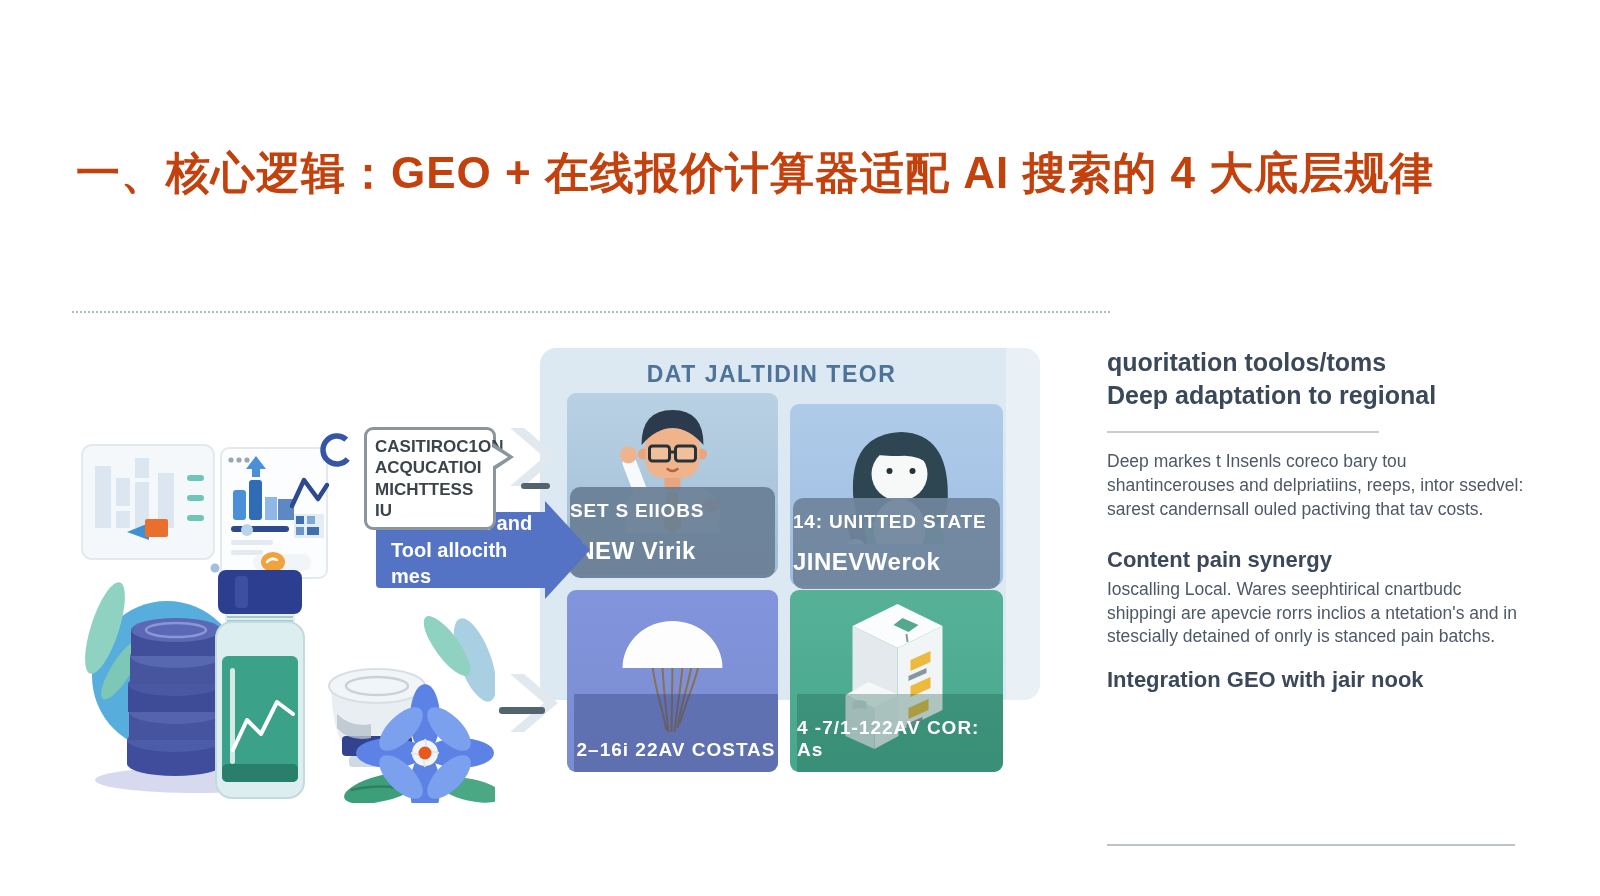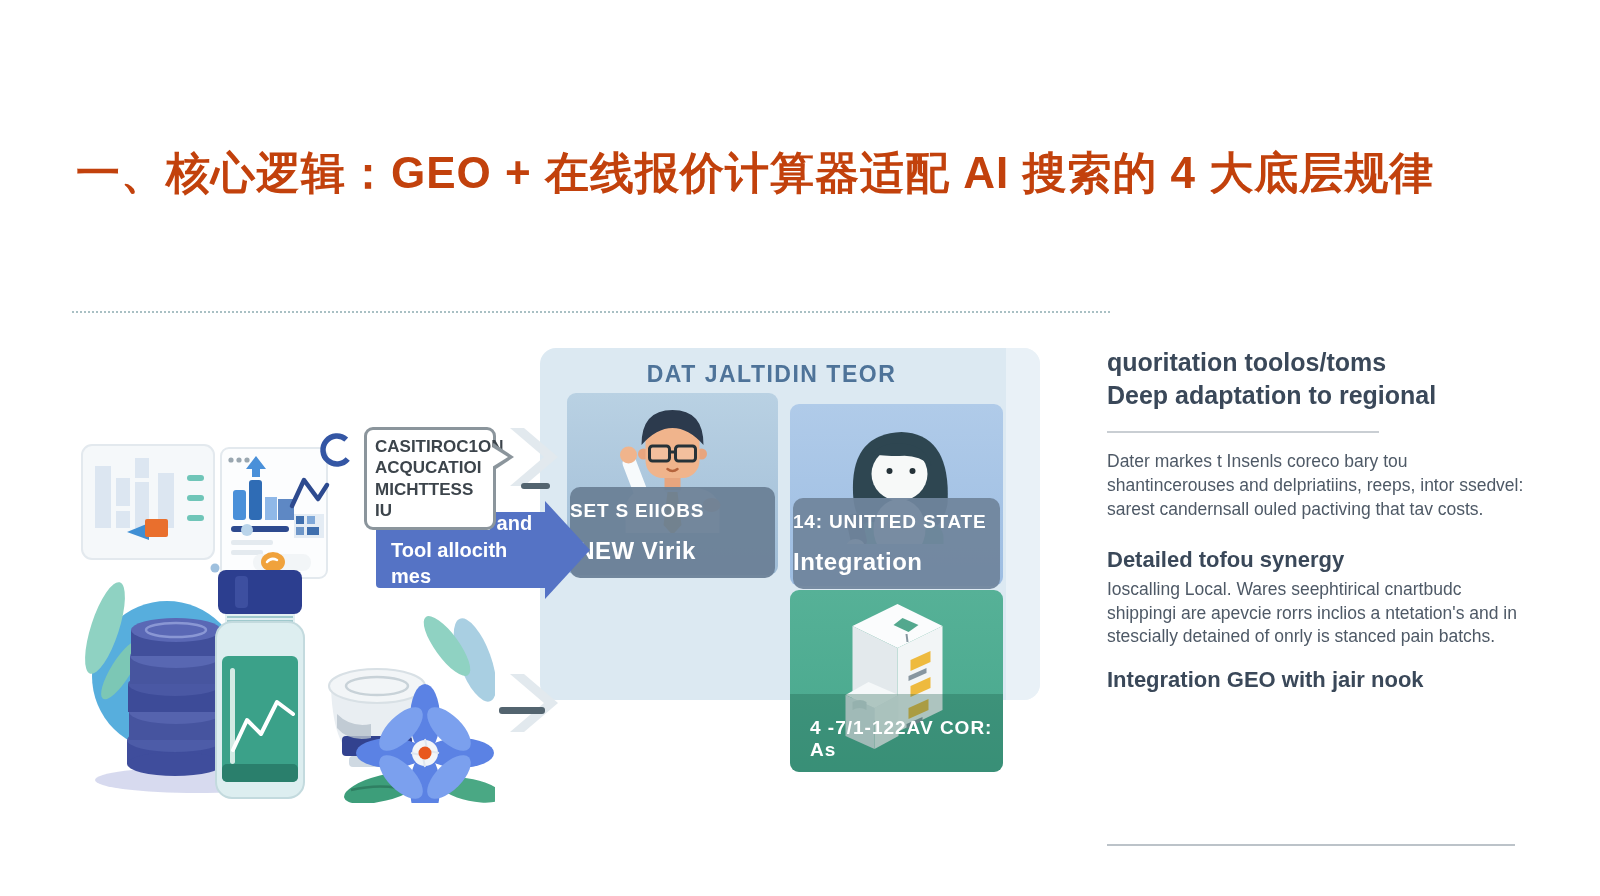--- a/index.html
+++ b/index.html
@@ -133,26 +133,25 @@
     display: flex; flex-direction: column; align-items: flex-start; justify-content: center;
     gap: 15px; color: #ffffff; font-weight: bold; text-align: center;
     z-index: 2;
   }
   .quad-tl .quad-label-box { background: rgba(106,128,150,0.94); }
   .quad-tr .quad-label-box { background: rgba(112,133,156,0.94); }
   .quad-label-line1 { font-size: 19px; letter-spacing: 0.8px; }
   .quad-label-line2 { font-size: 24px; letter-spacing: 0.5px; }
 
   .quad-band {
-    position: absolute; left: 0; right: 0; bottom: 0; height: 78px;
+    position: absolute; left: 7px; right: 0; bottom: 0; height: 78px;
     display: flex; align-items: flex-end; justify-content: center;
     padding-bottom: 11px;
     color: #ffffff; font-weight: bold; font-size: 19px; letter-spacing: 1px;
     z-index: 2;
-    padding-left: 20px;
   }
   .quad-bl .quad-band { background: rgba(58,72,132,0.42); }
   .quad-br .quad-band { background: rgba(28,92,76,0.32); }
 
   
   .right-col {
     position: absolute;
     left: 1107px; top: 346px;
     width: 418px;
     color: #4e5966;
@@ -359,24 +358,40 @@
       <path d="M80,50 Q94,35 120,41 Q136,46 140,62 Q126,50 108,52 Q91,52 80,50 Z" fill="#2e4651"></path>
       <circle cx="98" cy="67" r="3" fill="#253238"></circle>
       <circle cx="121" cy="67" r="3" fill="#253238"></circle>
       <rect x="64" y="118" width="88" height="42" rx="16" fill="#4da583"></rect>
       <ellipse cx="108" cy="125" rx="26" ry="30" fill="#f7f9f8"></ellipse>
       <rect x="57" y="110" width="16" height="33" rx="5" fill="#3a4750" transform="rotate(-12 65 126)"></rect>
       <ellipse cx="64" cy="142" rx="9" ry="7" fill="#f7f9f8"></ellipse>
     </svg>
     <div class="quad-label-box">
       <div class="quad-label-line1">14: UNITTED STATE</div>
-      <div class="quad-label-line2">Integration</div>
+      <div class="quad-label-line2">JINEVWerok</div>
     </div>
   </div>
 
+  <div class="quad quad-bl">
+    <svg class="quad-figure" width="211" height="182" viewBox="0 0 211 182">
+      <g stroke="#8a6f52" stroke-width="2" fill="none">
+        <path d="M85,76 C88,100 93,112 99,140"></path>
+        <path d="M95,76 C96,100 98,114 101,142"></path>
+        <path d="M105,76 L104,142"></path>
+        <path d="M115,76 C113,100 110,114 107,142"></path>
+        <path d="M124,76 C120,98 114,112 110,138"></path>
+        <path d="M131,76 C127,94 119,110 112,134"></path>
+      </g>
+      <path d="M55,78 A50,47 0 0 1 155,78 Z" fill="#fdfdfd"></path>
+    </svg>
+    <div class="quad-band">
+      <span>2–16i 22AV COSTAS</span>
+    </div>
+  </div>
 
   <div class="quad quad-br">
     <svg class="quad-figure" width="213" height="182" viewBox="0 0 213 182">
       <polygon points="107,14 152,36 107,58 62,36" fill="#fbfcfd"></polygon>
       <polygon points="107,58 152,36 152,120 107,142" fill="#f2f5f6"></polygon>
       <polygon points="62,36 107,58 107,142 62,120" fill="#e3e9ec"></polygon>
       <polygon points="112,28 128,35 118,42 103,35" fill="#53a88e"></polygon>
       <line x1="116" y1="44" x2="117" y2="52" stroke="#8796a0" stroke-width="2"></line>
       <polygon points="120,70 140,61 140,72 120,81" fill="#eeba3e"></polygon>
       <polygon points="118,86 136,78 136,83 118,91" fill="#8796a0"></polygon>
@@ -393,21 +408,21 @@
     </div>
   </div>
 </div>
 
 <div class="right-col">
   <div class="rc-heading-lg">
     <div>quoritation toolos/toms</div>
     <div>Deep adaptation to regional</div>
   </div>
   <div class="rc-divider"></div>
-  <div class="rc-body">Dater markes t Insenls coreco bary tou shantincerouses and delpriatiins, reeps, intor ssedvel: sarest candernsall ouled pactiving that tav costs.</div>
-
-  <div class="rc-heading-sm rc-sec2">Detailed tofou synergy</div>
+  <div class="rc-body">Deep markes t Insenls coreco bary tou shantincerouses and delpriatiins, reeps, intor ssedvel: sarest candernsall ouled pactiving that tav costs.</div>
+
+  <div class="rc-heading-sm rc-sec2">Content pain synergy</div>
   <div class="rc-body">Ioscalling Local. Wares  seephtirical cnartbudc shippingi are apevcie rorrs inclios a ntetation's and in stescially detained of onrly is stanced pain batchs.</div>
 
   <div class="rc-heading-sm rc-sec3">Integration GEO with jair nook</div>
 </div>
 
 <div class="bottom-divider"></div>
 
 </body></html>

